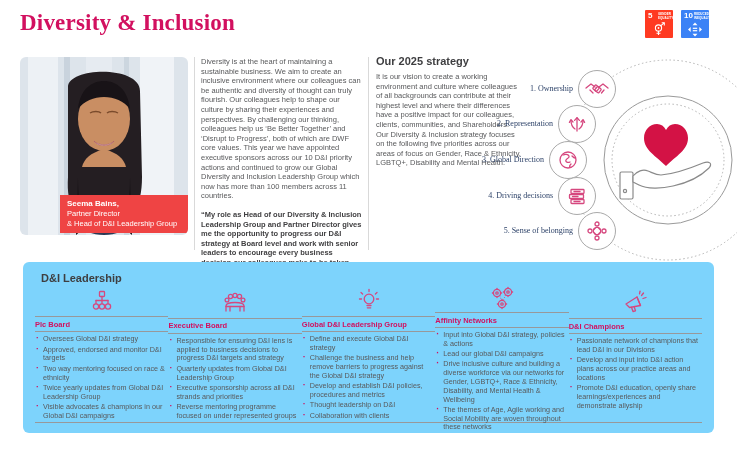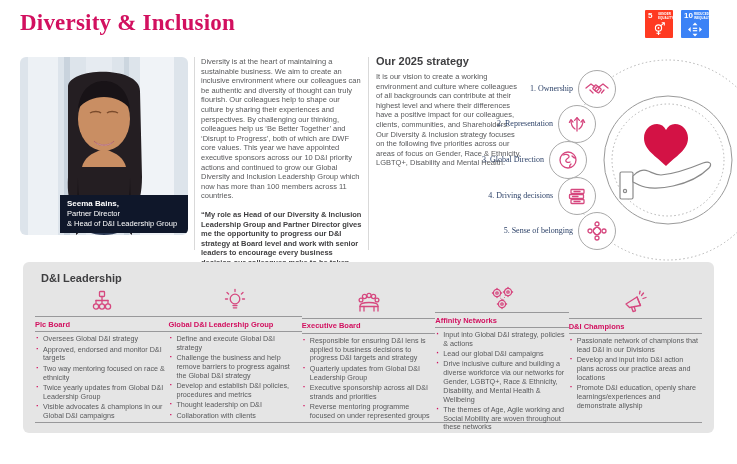--- a/index.html
+++ b/index.html
@@ -10,21 +10,21 @@
   .page-title { position:absolute; left:20px; top:10px; font-family:"Liberation Serif","DejaVu Serif",serif;
     font-weight:600; font-size:23px; color:#d2105f; letter-spacing:.2px; }
   .sdg-badges { position:absolute; right:28px; top:10px; display:flex; gap:8px; }
   .sdg { width:28px; height:28px; position:relative; color:#fff; border-radius:1px; }
   .sdg .num { position:absolute; top:2px; left:3px; font-size:8px; font-weight:bold; line-height:8px; }
   .sdg .lbl { position:absolute; top:3px; left:13px; font-size:3px; font-weight:bold; line-height:3.5px; width:14px; letter-spacing:0; }
   .sdg svg { position:absolute; bottom:1px; left:50%; transform:translateX(-50%); }
 
   
   .photo { position:absolute; left:20px; top:57px; width:168px; height:178px; border-radius:6px; overflow:hidden; }
-  .nameplate { position:absolute; left:40px; bottom:2px; right:0; background:#0f172a; color:#fff; padding:4px 7px 5px; }
+  .nameplate { position:absolute; left:40px; bottom:2px; right:0; background:#ef4444; color:#fff; padding:4px 7px 5px; }
   .nameplate .nm { font-size:8px; font-weight:bold; line-height:10px; }
   .nameplate .rl { font-size:7.5px; line-height:9.5px; }
 
   .vdiv { position:absolute; top:57px; height:193px; width:1px; background:#d9d9d9; }
   .vdiv1 { left:194px; } .vdiv2 { left:368px; }
 
   .intro-col { position:absolute; left:201px; top:57px; width:161px; }
   .intro-col p { font-size:7.5px; line-height:9.6px; color:#58595b; }
   .intro-col p.quote { margin-top:9px; font-weight:bold; color:#414042; }
 
@@ -38,21 +38,21 @@
     background:#fff; display:flex; align-items:center; justify-content:center; z-index:2; }
   .pc1 { left:83px; top:13px; } .pc2 { left:63px; top:48px; } .pc3 { left:54px; top:84px; }
   .pc4 { left:63px; top:120px; } .pc5 { left:83px; top:155px; }
   .pri-label { position:absolute; font-family:"Liberation Serif","DejaVu Serif",serif; font-size:8px;
     color:#2e4369; white-space:nowrap; text-align:right; z-index:3; }
   .pl1 { right:164px; top:27px; } .pl2 { right:184px; top:62px; } .pl3 { right:193px; top:98px; }
   .pl4 { right:184px; top:134px; } .pl5 { right:164px; top:169px;margin-left:16px; }
   .big-circle { position:absolute; left:63px; top:-7px; z-index:1; }
 
   
-  .panel { position:absolute; left:23px; top:262px; width:691px; height:171px; background:#e5e5e5; border-radius:6px; padding:8px 12px 0; }
+  .panel { position:absolute; left:23px; top:262px; width:691px; height:171px; background:#7dd3fc; border-radius:6px; padding:8px 12px 0; }
   .panel h2 { font-size:11px; font-weight:bold; color:#3e3e40; margin:2px 0 2px 6px; }
   .cols { display:flex; gap:0; height:137px; }
   .col { flex:1; display:flex; flex-direction:column; border-bottom:1px solid #98989a; }
   .col-icon { height:32px; display:flex; align-items:center; justify-content:center; }
   .col-header { border-top:1px solid #98989a; border-bottom:1px solid #98989a; padding:2.5px 0;
     font-size:7.5px; font-weight:bold; color:#d2105f; }
   .col-body { flex:1; padding-top:3px; }
   .col-body ul { list-style:none; }
   .col-body li { position:relative; font-size:7.2px; line-height:8.8px; color:#58595b; padding-left:8px; margin-bottom:1.5px; }
   .col-body li::before { content:"·"; position:absolute; left:1px; top:-1px; color:#d2105f; font-weight:bold; font-size:9px; }
@@ -231,64 +231,64 @@
             <li>Approved, endorsed and monitor D&amp;I targets</li>
             <li>Two way mentoring focused on race &amp; ethnicity</li>
             <li>Twice yearly updates from Global D&amp;I Leadership Group</li>
             <li>Visible advocates &amp; champions in our Global D&amp;I campaigns</li>
           </ul>
         </div>
       </div>
 
       <div class="col">
         <div class="col-icon">
-          <svg width="26" height="26" viewBox="0 0 26 26">
-            <circle class="pk" cx="13" cy="11" r="4.8"></circle>
-            <line class="pk" x1="11" y1="17.5" x2="15" y2="17.5"></line>
-            <line class="pk" x1="11.3" y1="19.8" x2="14.7" y2="19.8"></line>
-            <line class="pk" x1="13" y1="1.5" x2="13" y2="3.5"></line>
-            <line class="pk" x1="5" y1="4.5" x2="6.6" y2="6"></line>
-            <line class="pk" x1="21" y1="4.5" x2="19.4" y2="6"></line>
-            <line class="pk" x1="3.5" y1="11" x2="5.5" y2="11"></line>
-            <line class="pk" x1="22.5" y1="11" x2="20.5" y2="11"></line>
-          </svg>
-        </div>
-        <div class="col-header">Global D&amp;I Leadership Group</div>
-        <div class="col-body">
-          <ul>
-            <li>Define and execute Global D&amp;I strategy</li>
-            <li>Challenge the business and help remove barriers to progress against the Global D&amp;I strategy</li>
-            <li>Develop and establish D&amp;I policies, procedures and metrics</li>
-            <li>Thought leadership on D&amp;I</li>
-            <li>Collaboration with clients</li>
-          </ul>
-        </div>
-      </div>
-
-      <div class="col">
-        <div class="col-icon">
           <svg width="28" height="24" viewBox="0 0 28 24">
             <circle class="pk" cx="9.5" cy="6.5" r="2.1"></circle>
             <circle class="pk" cx="14" cy="5.5" r="2.1"></circle>
             <circle class="pk" cx="18.5" cy="6.5" r="2.1"></circle>
             <circle class="pk" cx="6" cy="10" r="1.9"></circle>
             <circle class="pk" cx="22" cy="10" r="1.9"></circle>
             <path class="pk" d="M5,21 L5,16 C5,13.5 8,12.5 14,12.5 C20,12.5 23,13.5 23,16 L23,21"></path>
             <line class="pk" x1="5" y1="16.5" x2="23" y2="16.5"></line>
             <line class="pk" x1="9" y1="16.5" x2="9" y2="21"></line>
             <line class="pk" x1="19" y1="16.5" x2="19" y2="21"></line>
           </svg>
         </div>
         <div class="col-header">Executive Board</div>
         <div class="col-body">
           <ul>
             <li>Responsible for ensuring D&amp;I lens is applied to business decisions to progress D&amp;I targets and strategy</li>
             <li>Quarterly updates from Global D&amp;I Leadership Group</li>
             <li>Executive sponsorship across all D&amp;I strands and priorities</li>
             <li>Reverse mentoring programme focused on under represented groups</li>
+          </ul>
+        </div>
+      </div>
+
+      <div class="col">
+        <div class="col-icon">
+          <svg width="26" height="26" viewBox="0 0 26 26">
+            <circle class="pk" cx="13" cy="11" r="4.8"></circle>
+            <line class="pk" x1="11" y1="17.5" x2="15" y2="17.5"></line>
+            <line class="pk" x1="11.3" y1="19.8" x2="14.7" y2="19.8"></line>
+            <line class="pk" x1="13" y1="1.5" x2="13" y2="3.5"></line>
+            <line class="pk" x1="5" y1="4.5" x2="6.6" y2="6"></line>
+            <line class="pk" x1="21" y1="4.5" x2="19.4" y2="6"></line>
+            <line class="pk" x1="3.5" y1="11" x2="5.5" y2="11"></line>
+            <line class="pk" x1="22.5" y1="11" x2="20.5" y2="11"></line>
+          </svg>
+        </div>
+        <div class="col-header">Global D&amp;I Leadership Group</div>
+        <div class="col-body">
+          <ul>
+            <li>Define and execute Global D&amp;I strategy</li>
+            <li>Challenge the business and help remove barriers to progress against the Global D&amp;I strategy</li>
+            <li>Develop and establish D&amp;I policies, procedures and metrics</li>
+            <li>Thought leadership on D&amp;I</li>
+            <li>Collaboration with clients</li>
           </ul>
         </div>
       </div>
 
       <div class="col">
         <div class="col-icon">
           <svg width="28" height="26" viewBox="0 0 28 26">
             <g class="pk">
               <circle cx="9" cy="7" r="3.6"></circle>
               <circle cx="9" cy="7" r="1.2"></circle>

